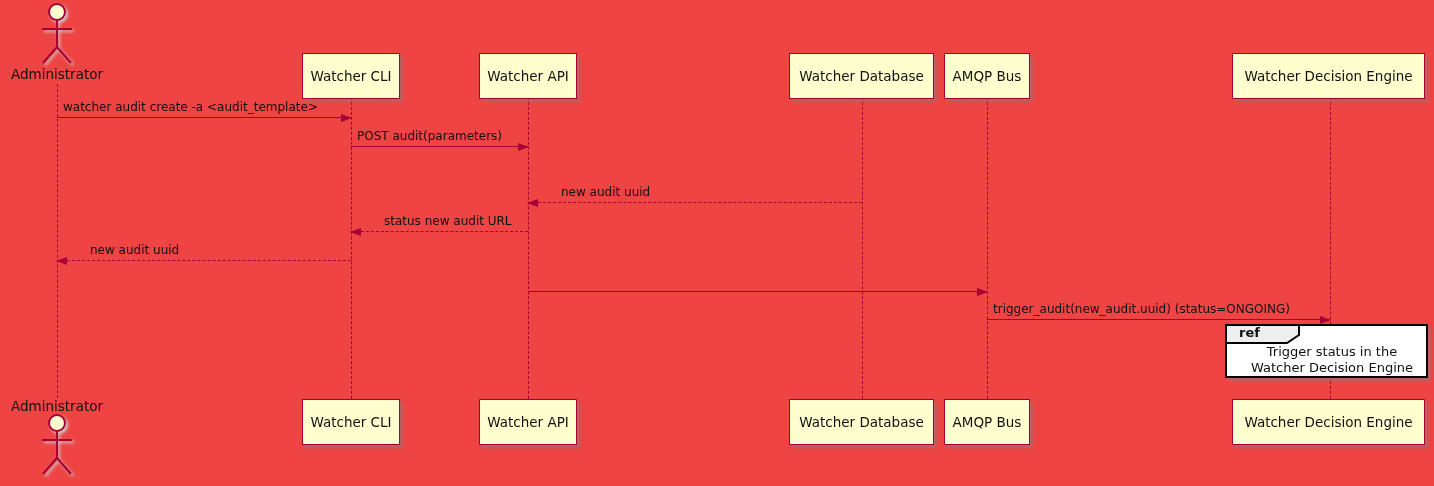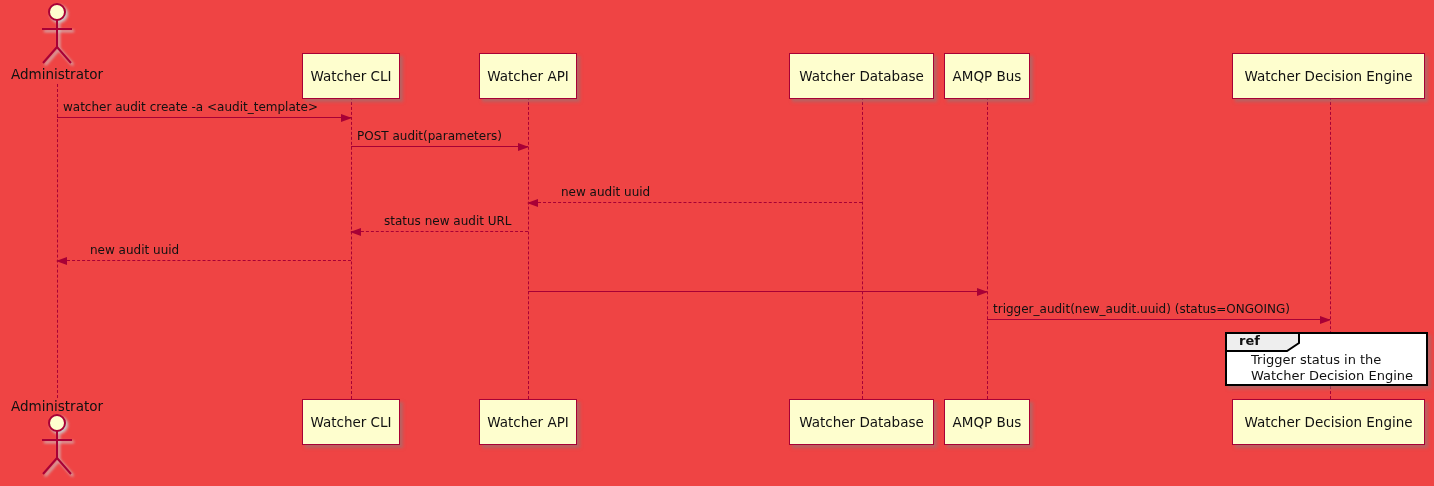--- a/index.html
+++ b/index.html
@@ -96,21 +96,21 @@
     <span class="msg-line"></span>
     <span class="ah right"></span>
   </div>
 
   <div class="message ltr" style="left:987px;top:292px;width:343px;margin-top:8px;">
     <span class="msg-label">trigger_audit(new_audit.uuid) (status=ONGOING)</span>
     <span class="msg-line"></span>
     <span class="ah right"></span>
   </div>
 
-  <div class="ref-box" style="left:1225px;top:332px;width:203px;height:54px;">
+  <div class="ref-box" style="left:1225px;top:324px;width:203px;height:54px;text-align:center;">
     <div class="ref-tag">
       <svg width="76" height="21" viewBox="0 0 76 21">
         <path d="M1,1 L74,1 L74,11 L62,19 L1,19 Z" fill="#EEEEEE" stroke="#000000" stroke-width="2"></path>
       </svg>
       <span class="ref-tag-label">ref</span>
     </div>
     <div class="ref-lines">
       <div>Trigger status in the</div>
       <div>Watcher Decision Engine</div>
     </div>

